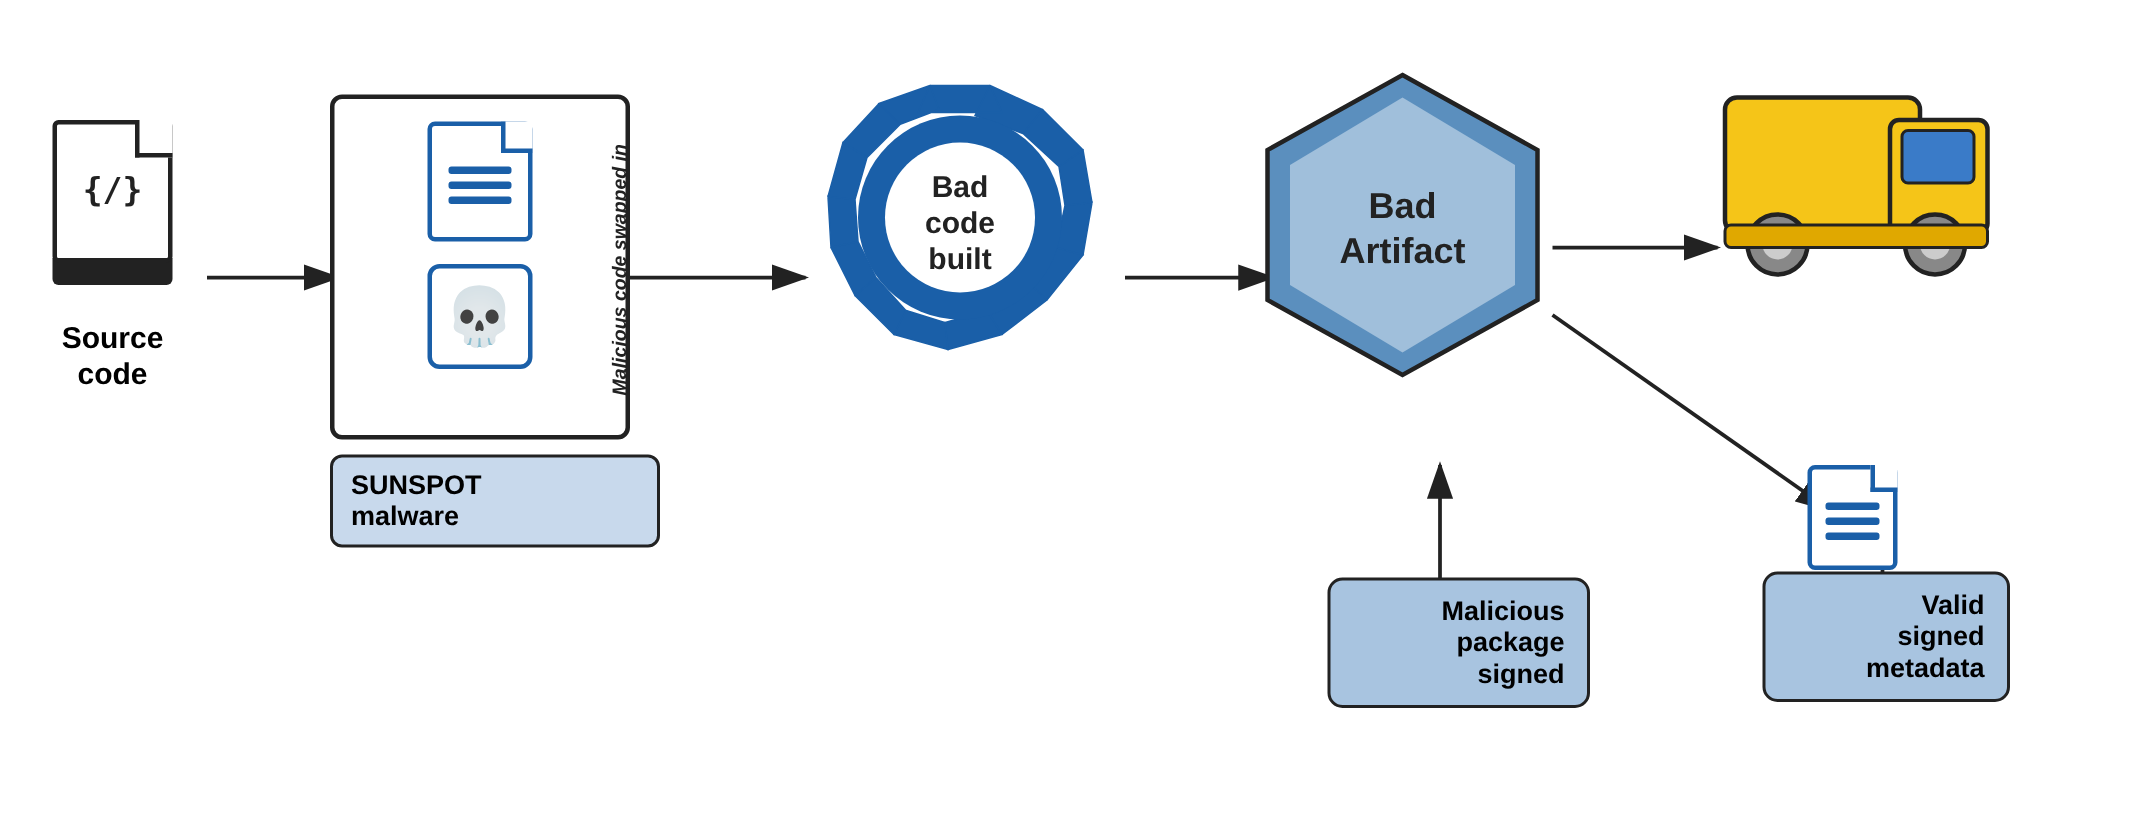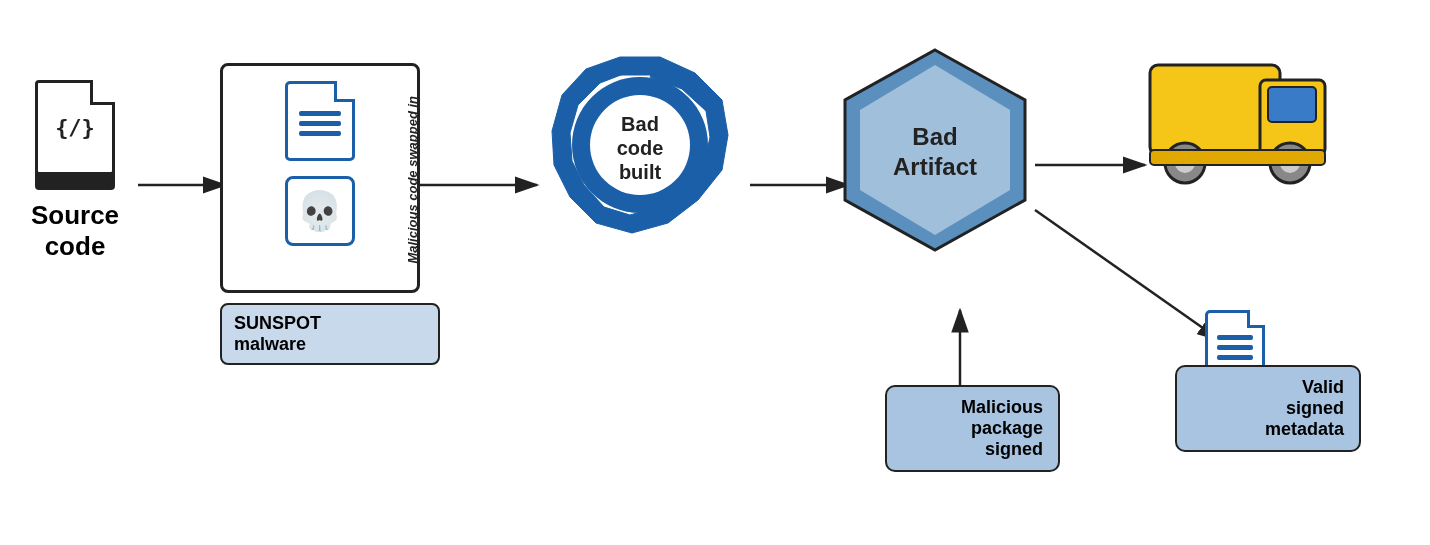--- a/index.html
+++ b/index.html
@@ -55,23 +55,23 @@
       margin: 0 auto;
       margin-top: -3px;
     }
     .file-content {
       font-family: monospace;
       font-size: 22px;
       font-weight: bold;
       color: #222;
     }
     .source-label {
-      font-size: 26px;
-      font-weight: bold;
-      margin-top: 10px;
+      font-size: 20px;
+      font-weight: bold;
+      margin-top: 24px;
       line-height: 1.2;
     }
 
     
     .build-stage-container {
       position: absolute;
       left: 220px;
       top: 55px;
       width: 220px;
     }
@@ -390,17 +390,17 @@
         <div class="doc-line" style="width:36px; background:#1a5fa8;"></div>
         <div class="doc-line" style="width:36px; background:#1a5fa8;"></div>
       </div>
     </div>
   </div>
 
   <div class="bottom-box" style="left:885px; top:385px; width:175px;">
     <span>Malicious<br>package<br>signed</span>
   </div>
 
-  <div class="bottom-box" style="left:1175px; top:365px; width:186px;">
+  <div class="bottom-box" style="left:1175px; top:381px; width:165px;">
     <span>Valid<br>signed<br>metadata</span>
   </div>
 
 </div>
 
 </body></html>

